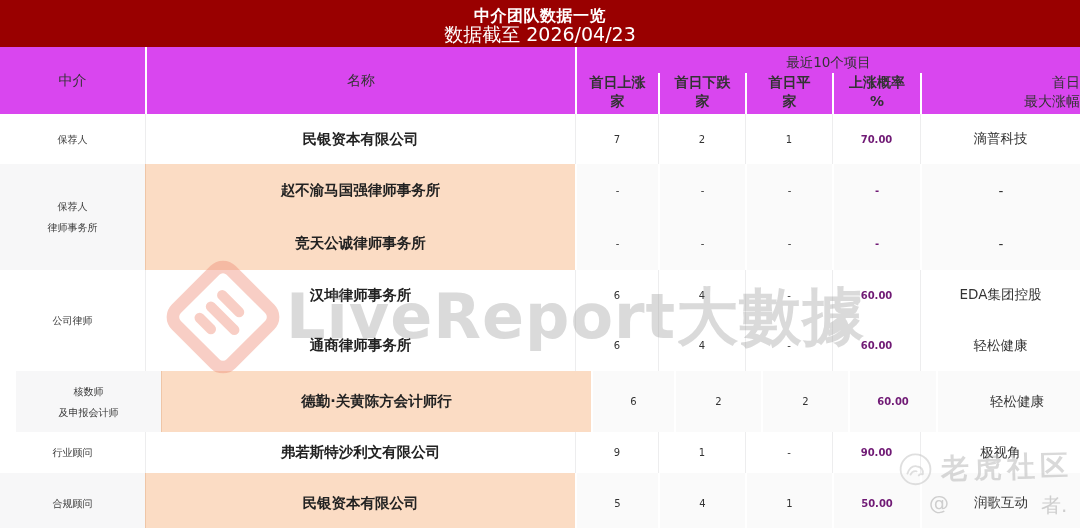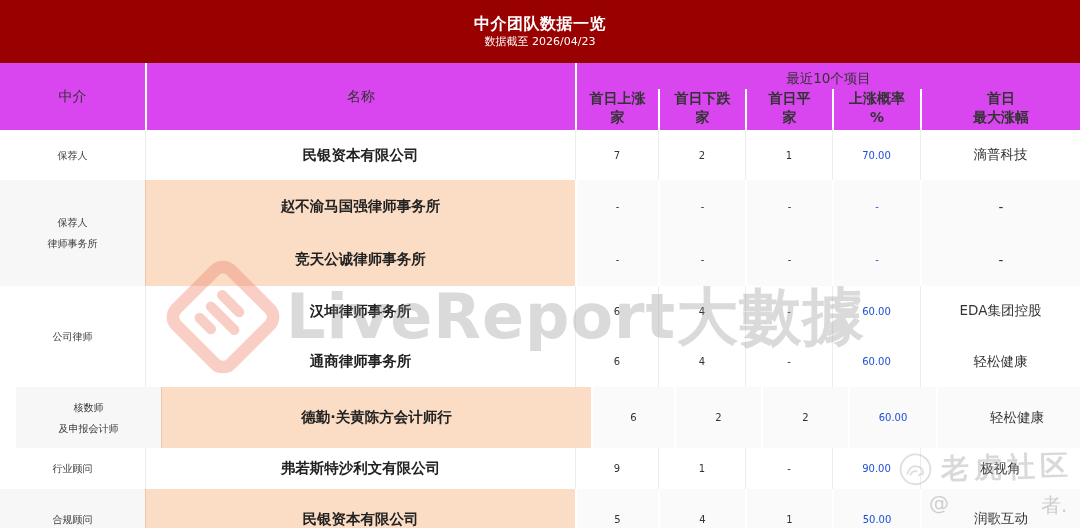--- a/index.html
+++ b/index.html
@@ -5,53 +5,53 @@
   html,body{margin:0;padding:0;}
   body{
     width:1080px;height:528px;overflow:hidden;background:#fff;
     font-family:"DejaVu Sans","Liberation Sans",sans-serif;
     color:#333;position:relative;
   }
   .page{position:relative;width:1080px;height:528px;overflow:hidden;}
 
   
   .banner{
-    height:63px;background:#990000;color:#fff;text-align:center;
+    height:47px;background:#990000;color:#fff;text-align:center;
     display:flex;flex-direction:column;justify-content:center;gap:1px;
   }
   .banner-title{font-size:16px;font-weight:700;letter-spacing:.5px;line-height:19px;}
-  .banner-subtitle{font-size:11px;font-weight:400;line-height:16px;}
+  .banner-subtitle{font-size:19px;font-weight:400;line-height:16px;}
 
   
   .tbl{--cols:145px 430px 83px 87px 87px 88px 160px;}
   .thead{
     display:grid;grid-template-columns:var(--cols);grid-template-rows:26px 41px;
     background:#f5f5f6;height:67px;
   }
   .th{display:flex;align-items:center;justify-content:center;text-align:center;
       font-size:14px;color:#333;background:#d946ef;border-left:2px solid #fff;}
   .th.first{border-left:none;}
   .th-cat{grid-column:1;grid-row:1/3;font-weight:500;}
   .th-name{grid-column:2;grid-row:1/3;font-weight:500;}
   .th-group{grid-column:3/8;grid-row:1;font-weight:400;font-size:13.5px;align-items:flex-end;padding-bottom:1px;}
   .th-col{grid-row:2;flex-direction:column;font-weight:700;line-height:19px;align-items:center;justify-content:flex-start;}
-  .th-col.light{font-weight:700;}
+  .th-col.light{font-weight:400;align-items:flex-end;}
 
   
   .band{display:grid;grid-template-columns:var(--cols);grid-auto-flow:row;}
   .band .cell{
     display:flex;align-items:center;justify-content:center;text-align:center;
     font-size:10px;color:#333;
   }
   .band .cat{grid-column:1;grid-row:1/span var(--span,1);white-space:pre-line;line-height:21px;color:#3a3a3a;}
   .band .name{grid-column:2;font-weight:700;color:#222;font-size:14.5px;}
   .band .c-up{grid-column:3;}
   .band .c-down{grid-column:4;}
   .band .c-flat{grid-column:5;}
-  .band .c-prob{grid-column:6;font-weight:400;color:#1d4ed8;}
+  .band .c-prob{grid-column:6;font-weight:700;color:#701a75;}
   .band .c-max{grid-column:7;font-size:13.5px;text-align:center;}
 
   .band.white{background:#fff;}
   .band.white .cell{border-left:1px solid #ededee;}
   .band.white .cat{border-left:none;}
 
   .band.shaded .cat{background:#f7f7f8;}
   .band.shaded .name{background:#fbdcc4;border-left:1px solid #efc6a7;}
   .band.shaded .c-up,.band.shaded .c-down,.band.shaded .c-flat,
   .band.shaded .c-prob,.band.shaded .c-max{background:#fafafa;border-left:2px solid #fff;}

